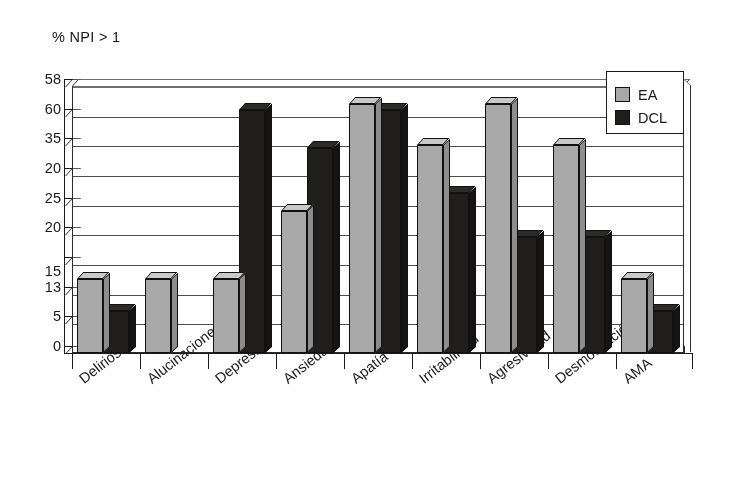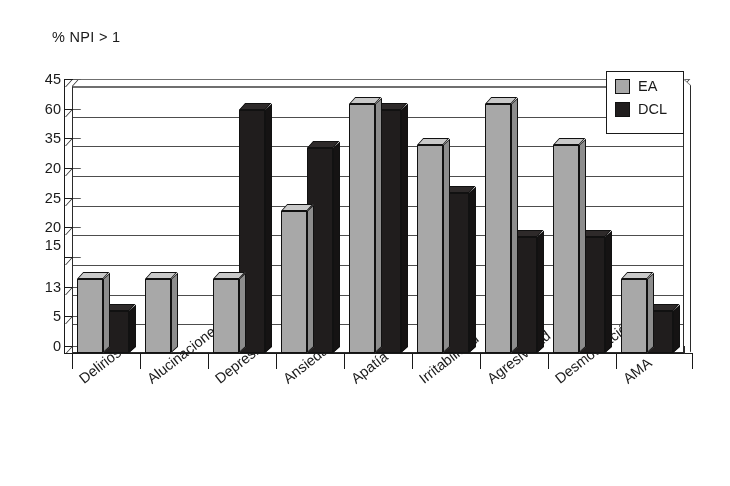--- a/index.html
+++ b/index.html
@@ -231,21 +231,21 @@
     top: 71px;
     width: 78px;
     padding: 7px 8px 8px 8px;
     border: 1.4px solid #1a1a1a;
     background: #ffffff;
     box-sizing: border-box;
     z-index: 8;
   }
   .legend-row {
     display: flex;
-    align-items: flex-start;
+    align-items: flex-end;
     height: 23px;
   }
   .legend-swatch {
     width: 15px;
     height: 15px;
     border: 1.2px solid #111111;
     box-sizing: border-box;
     margin-right: 8px;
     flex: 0 0 auto;
   }
@@ -285,33 +285,33 @@
         <div class="wall-slab" style="top: 81px;"></div>
         <div class="wall-slab" style="top: 110.667px;"></div>
         <div class="wall-slab" style="top: 140.333px;"></div>
         <div class="wall-slab" style="top: 170px;"></div>
         <div class="wall-slab" style="top: 199.667px;"></div>
         <div class="wall-slab" style="top: 229.333px;"></div>
         <div class="wall-slab" style="top: 259px;"></div>
       </div>
     <div id="y-ticks">
         <div class="y-tick-mark" style="top: -8px;"></div>
-        <div class="y-tick-label" style="top: -8px;">45</div>
+        <div class="y-tick-label" style="top: -8px;">58</div>
         <div class="y-tick-mark" style="top: 21.6667px;"></div>
         <div class="y-tick-label" style="top: 21.6667px;">60</div>
         <div class="y-tick-mark" style="top: 51.3333px;"></div>
         <div class="y-tick-label" style="top: 51.3333px;">35</div>
         <div class="y-tick-mark" style="top: 81px;"></div>
         <div class="y-tick-label" style="top: 81px;">20</div>
         <div class="y-tick-mark" style="top: 110.667px;"></div>
         <div class="y-tick-label" style="top: 110.667px;">25</div>
         <div class="y-tick-mark" style="top: 140.333px;"></div>
         <div class="y-tick-label" style="top: 140.333px;">20</div>
         <div class="y-tick-mark" style="top: 170px;"></div>
-        <div class="y-tick-label" style="top: 158px; margin-left: 40px;">15</div>
+        <div class="y-tick-label" style="top: 184px; margin-left: 40px;">15</div>
         <div class="y-tick-mark" style="top: 199.667px;"></div>
         <div class="y-tick-label" style="top: 199.667px;">13</div>
         <div class="y-tick-mark" style="top: 229.333px;"></div>
         <div class="y-tick-label" style="top: 229.333px;">5</div>
         <div class="y-tick-mark" style="top: 259px;"></div>
         <div class="y-tick-label" style="top: 259px;">0</div>
       </div>
   </div>
 
   <div id="plot-floor-wedge"></div>

